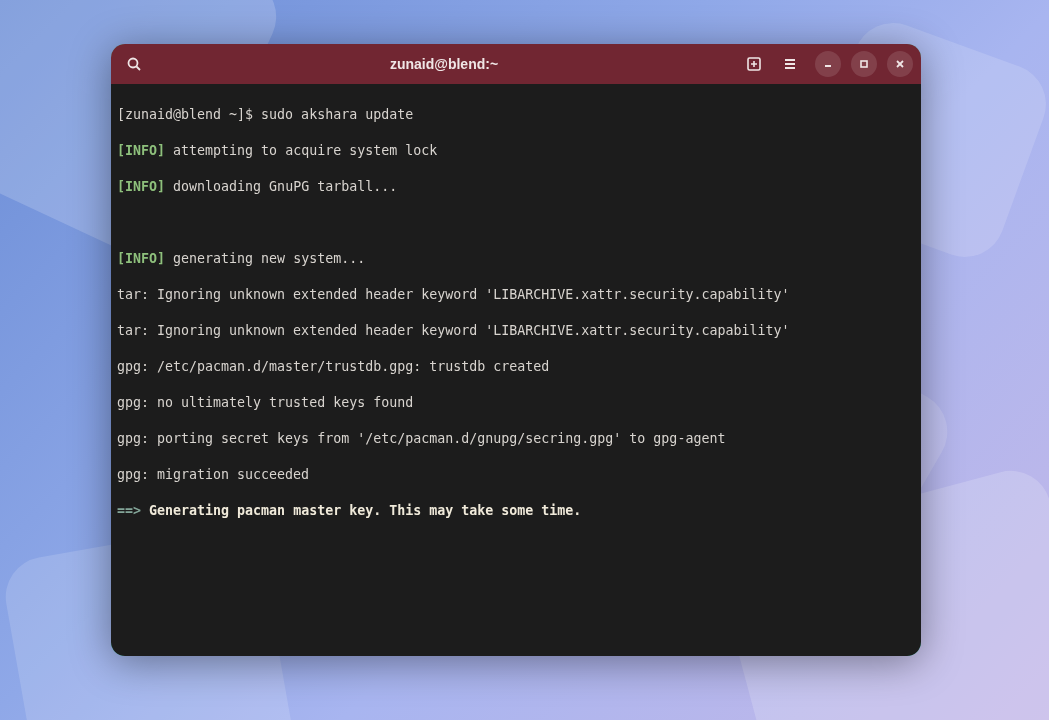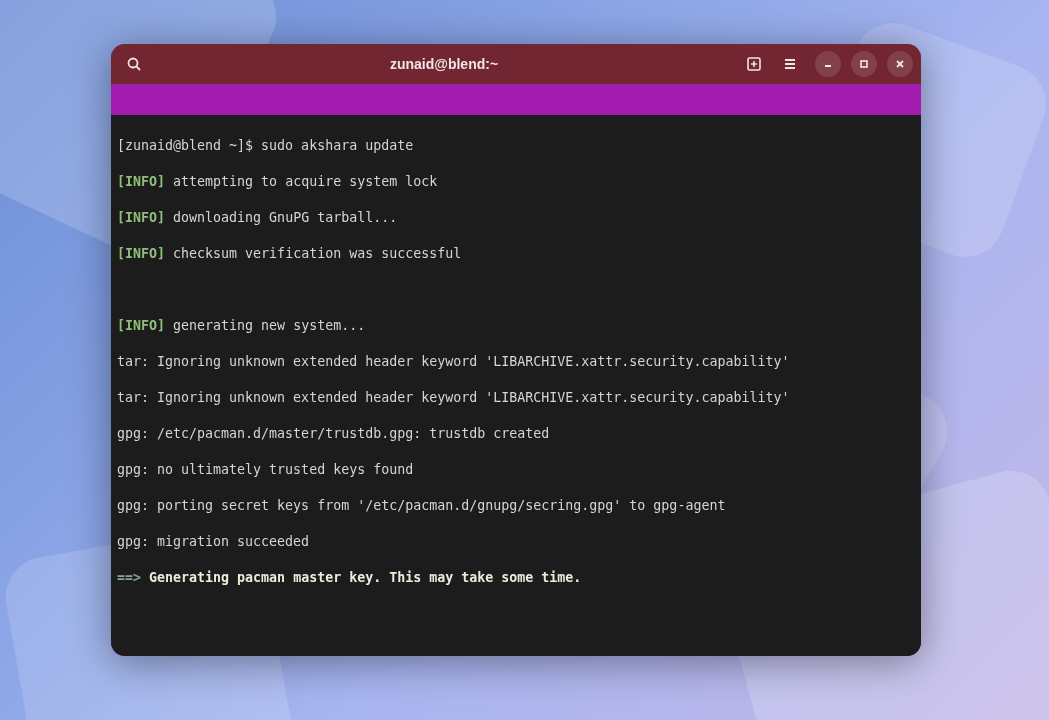--- a/index.html
+++ b/index.html
@@ -40,21 +40,21 @@
   .s1 { width: 200px; height: 200px; top: 40px; right: 20px; transform: rotate(20deg); }
   .s2 { width: 260px; height: 260px; bottom: -80px; left: 20px; transform: rotate(-10deg); }
   .s3 { width: 180px; height: 180px; top: 360px; right: 120px; transform: rotate(30deg); }
 
   .terminal-window {
     position: absolute;
     left: 111px;
     top: 44px;
     width: 810px;
     height: 612px;
-    background: #a21caf;
+    background: #5eead4;
     border-radius: 14px;
     box-shadow: 0 6px 40px rgba(0,0,0,0.4);
     overflow: hidden;
     display: flex;
     flex-direction: column;
   }
   .titlebar {
     height: 40px;
     background: #712632;
     display: flex;
@@ -91,21 +91,20 @@
     flex: 1;
     background: #1c1c1c;
     color: #d8d4cf;
     font-family: "DejaVu Sans Mono", "Menlo", "Consolas", monospace;
     font-size: 13.3px;
     line-height: 18px;
     padding: 4px 6px;
     overflow: hidden;
     white-space: pre-wrap;
     word-break: break-all;
-    margin-top: 31px;
   }
   .line { white-space: pre-wrap; }
   .prompt { color: #d8d4cf; }
   .info-bracket { color: #8ec07c; font-weight: bold; }
   .arrow-blue { color: #83a598; font-weight: bold; }
   .bold-white { color: #f0eada; font-weight: bold; }
   .plain { color: #d8d4cf; }
 </style>
 </head>
 <body>
@@ -156,21 +155,20 @@
           <line x1="3" y1="3" x2="9" y2="9"></line>
           <line x1="9" y1="3" x2="3" y2="9"></line>
         </svg>
     </div>
   </div>
 
   <div class="terminal-body">
 <div class="line"><span class="prompt">[zunaid@blend ~]$ sudo akshara update</span></div>
 <div class="line"><span class="info-bracket">[INFO]</span><span class="plain"> attempting to acquire system lock</span></div>
 <div class="line"><span class="info-bracket">[INFO]</span><span class="plain"> downloading GnuPG tarball...</span></div>
-<div class="line"><span class="info-bracket">[INFO]</span><span class="plain"> checksum verification was successful</span></div>
 <div class="line">&nbsp;</div>
 <div class="line"><span class="info-bracket">[INFO]</span><span class="plain"> generating new system...</span></div>
 <div class="line"><span class="plain">tar: Ignoring unknown extended header keyword 'LIBARCHIVE.xattr.security.capability'</span></div>
 <div class="line"><span class="plain">tar: Ignoring unknown extended header keyword 'LIBARCHIVE.xattr.security.capability'</span></div>
 <div class="line"><span class="plain">gpg: /etc/pacman.d/master/trustdb.gpg: trustdb created</span></div>
 <div class="line"><span class="plain">gpg: no ultimately trusted keys found</span></div>
 <div class="line"><span class="plain">gpg: porting secret keys from '/etc/pacman.d/gnupg/secring.gpg' to gpg-agent</span></div>
 <div class="line"><span class="plain">gpg: migration succeeded</span></div>
 <div class="line"><span class="arrow-blue">==&gt;</span><span class="bold-white"> Generating pacman master key. This may take some time.</span></div>
 

